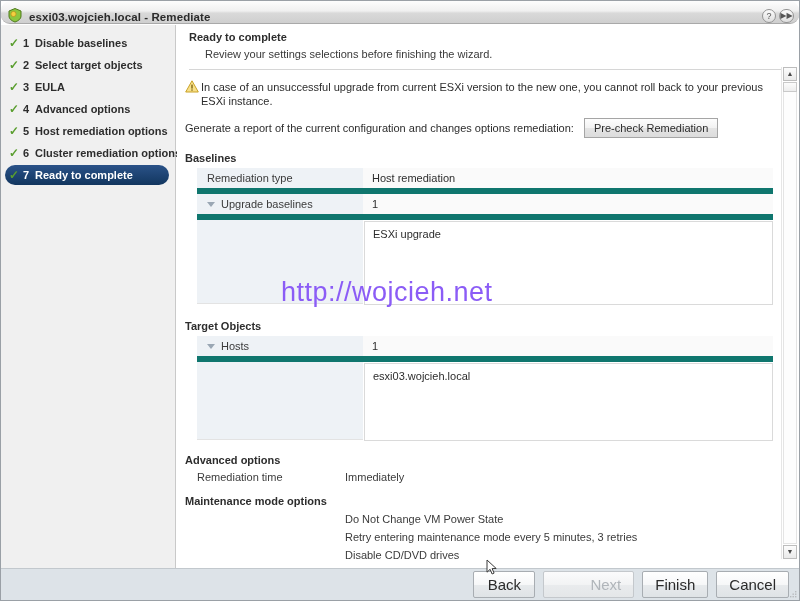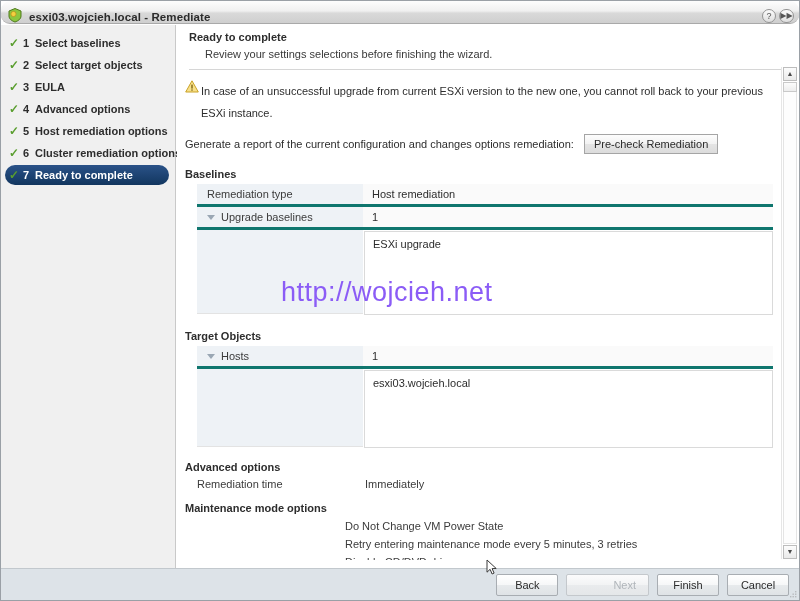--- a/index.html
+++ b/index.html
@@ -108,21 +108,21 @@
     position: relative;
     width: 602px; height: 490px;
     overflow: hidden;
   }
 
   .warn-row {
     display: flex; align-items: flex-start;
     padding: 10px 12px 0 8px;
   }
   .warn-icon { width: 16px; flex: none; margin-top: 0px; }
-  .warn-text { font-size: 11px; color: #2d2d2d; line-height: 22px; }
+  .warn-text { font-size: 11px; color: #2d2d2d; line-height: 14px; }
 
   .precheck-row {
     display: flex; align-items: center;
     padding: 10px 0 0 8px; gap: 10px;
   }
   .precheck-label { font-size: 11px; color: #2d2d2d; }
   .btn {
     border: 1px solid #a5a5a5;
     background: linear-gradient(to bottom, #fdfdfd 0%, #f2f2f2 50%, #e4e4e4 51%, #dcdcdc 100%);
     border-radius: 0;
@@ -131,21 +131,21 @@
     font-family: "Liberation Sans", sans-serif;
   }
 
   .section-title {
     font-size: 11px; font-weight: bold; color: #2d2d2d;
     padding: 14px 0 4px 8px;
   }
 
   
   .gtable { margin-left: 20px; width: 576px; }
-  .grow { display: flex; border-bottom: 3px solid #0f766e; }
+  .grow { display: flex; border-bottom: 6px solid #0f766e; }
   .gcell-k {
     width: 166px; flex: none;
     background: #eef2f6;
     padding: 4px 6px 4px 10px;
     font-size: 11px; color: #3b3b3b;
     display: flex; align-items: center; gap: 4px;
   }
   .gcell-v {
     flex: 1;
     background: #fafafa;
@@ -170,21 +170,21 @@
     margin: 1px 0 1px 1px;
     padding: 6px 8px;
     font-size: 11px; color: #2d2d2d;
   }
   .h-baselines .gexp-left, .h-baselines .gexp-right { height: 84px; }
   .h-targets .gexp-left, .h-targets .gexp-right { height: 78px; }
 
   
   .plain { padding-left: 8px; }
   .p-head { font-size: 11px; font-weight: bold; color: #2d2d2d; margin-top: 12px; }
-  .p-row { display: flex; margin-top: 5px; gap: 20px; }
+  .p-row { display: flex; margin-top: 5px; }
   .p-key { width: 160px; flex: none; font-size: 11px; color: #3b3b3b; padding-left: 12px; }
   .p-val { font-size: 11px; color: #3b3b3b; }
   .p-val-only { font-size: 11px; color: #3b3b3b; margin-left: 160px; margin-top: 6px; }
 
   
   .vscroll {
     position: absolute; right: 2px; top: 42px;
     width: 16px; height: 492px;
     background: #ffffff;
     border-left: 1px solid #e6e6e6;
@@ -226,21 +226,21 @@
     width: 798px; height: 32px;
     background: #dde3e8;
     border-top: 1px solid #c2c8cd;
     display: flex; align-items: center; justify-content: flex-end;
     padding-right: 10px; gap: 8px;
   }
   .fbtn {
     min-width: 62px; text-align: center;
     border: 1px solid #a8adb2; border-radius: 2px;
     background: linear-gradient(to bottom, #ffffff 0%, #f6f7f8 50%, #e7eaec 51%, #dfe3e6 100%);
-    font-size: 11px; color: #2b2b2b;
+    font-size: 15px; color: #2b2b2b;
     padding: 4px 12px; cursor: pointer;
     font-family: "Liberation Sans", sans-serif;
   }
   .fbtn.disabled {
     color: #b0b5ba; cursor: default;
     background: linear-gradient(to bottom, #fbfbfc 0%, #f2f3f4 50%, #e9ebed 51%, #e4e7e9 100%);
     border-color: #c4c8cc;
     padding-left: 46px;
   }
   .grip {
@@ -269,21 +269,21 @@
       <span class="tb-circle">?</span>
       <span class="tb-chev">▶▶</span>
     </span>
   </div>
 
   <div class="sidebar">
 
     <div class="step">
       <span class="chk">✓</span>
       <span class="num">1</span>
-      <span class="lbl">Select baselines</span>
+      <span class="lbl">Disable baselines</span>
     </div>
 
     <div class="step">
       <span class="chk">✓</span>
       <span class="num">2</span>
       <span class="lbl">Select target objects</span>
     </div>
 
     <div class="step">
       <span class="chk">✓</span>

